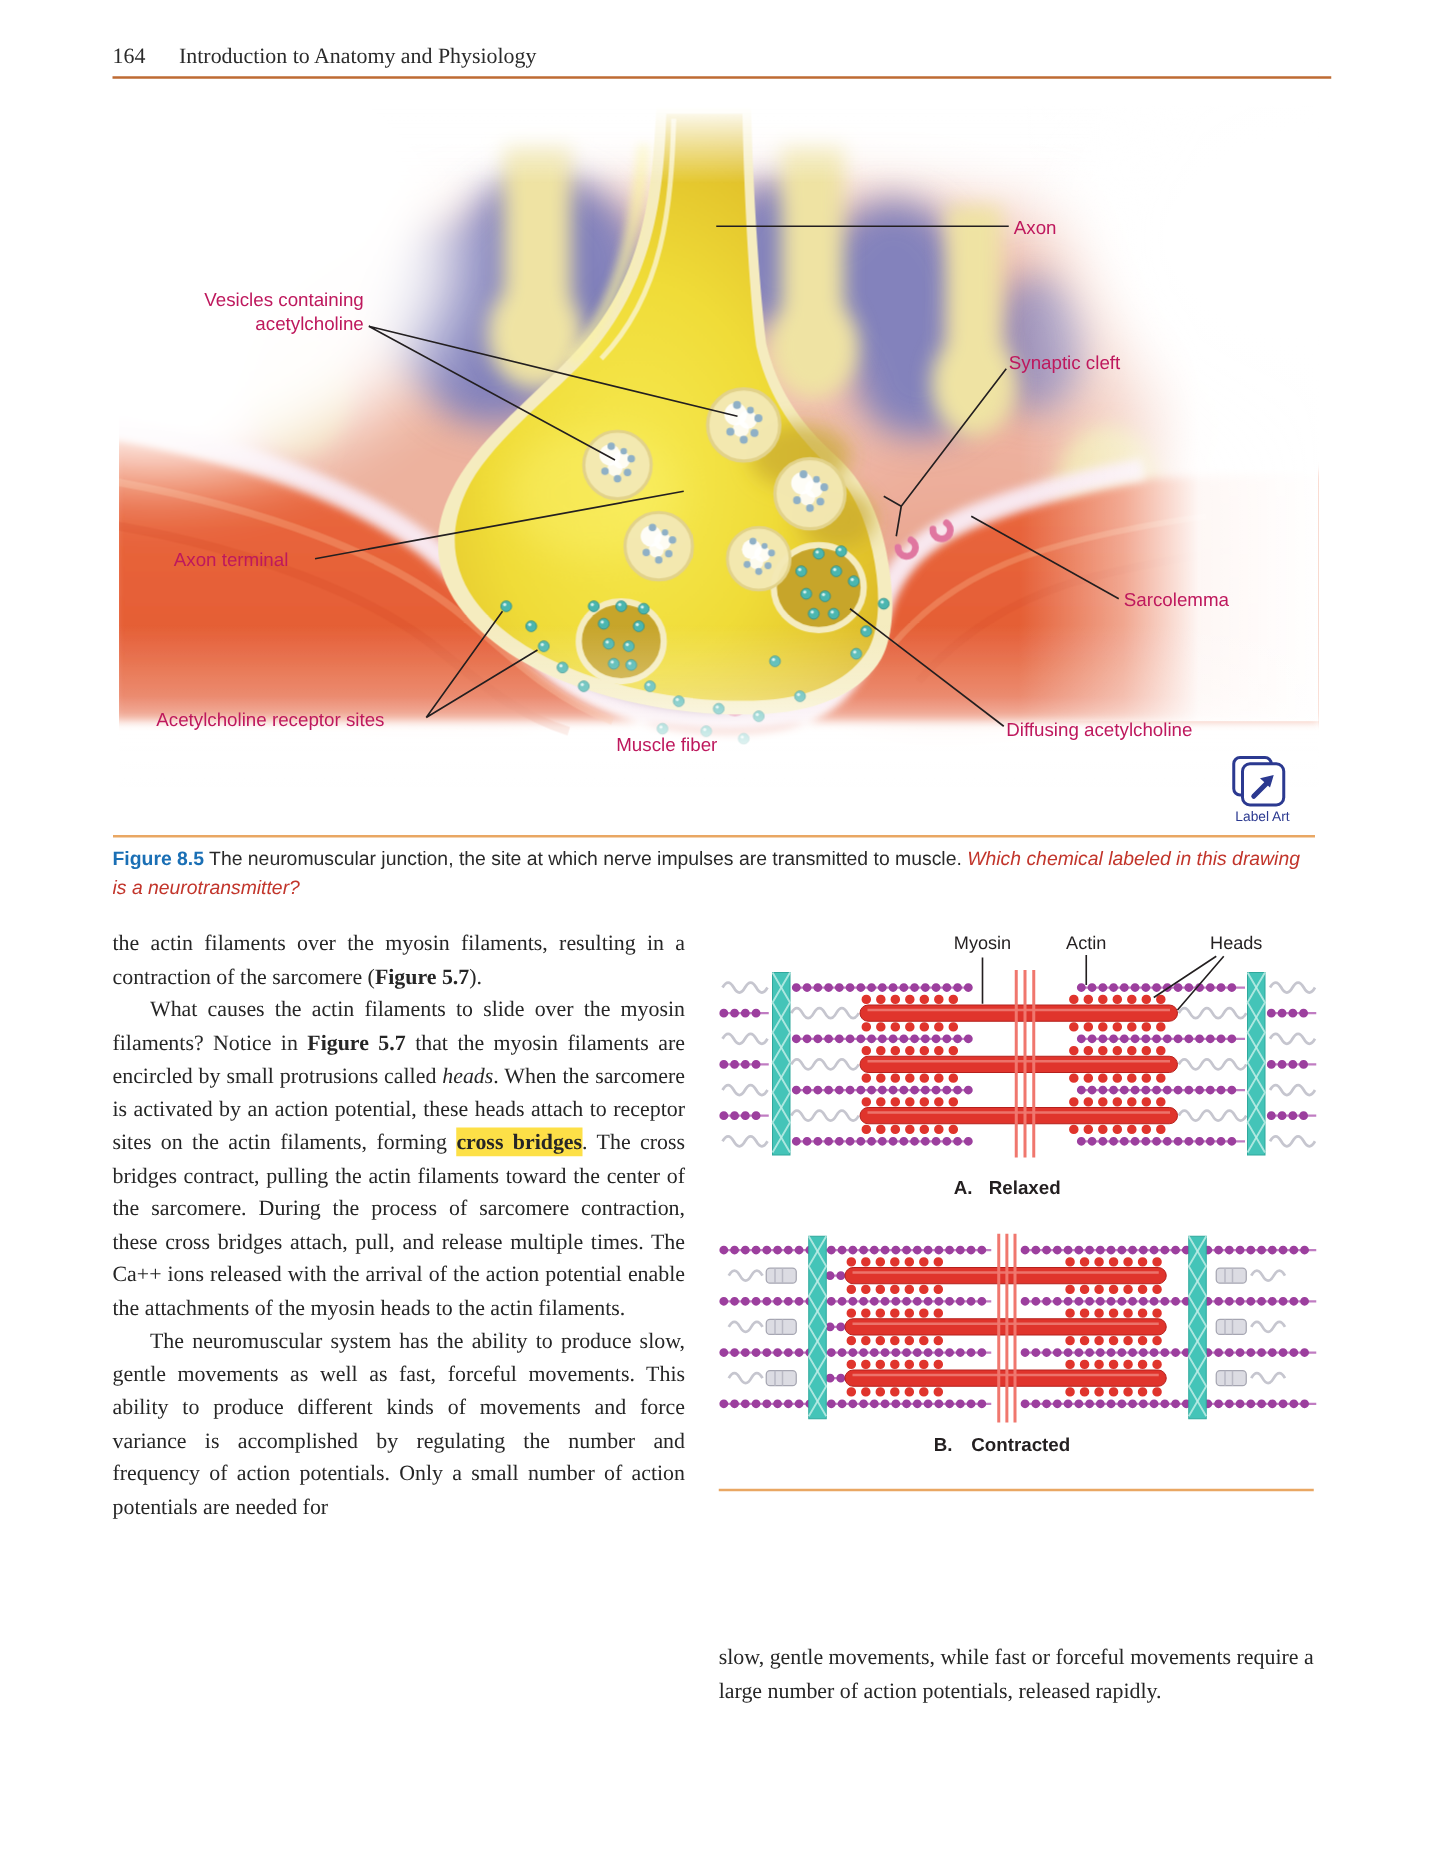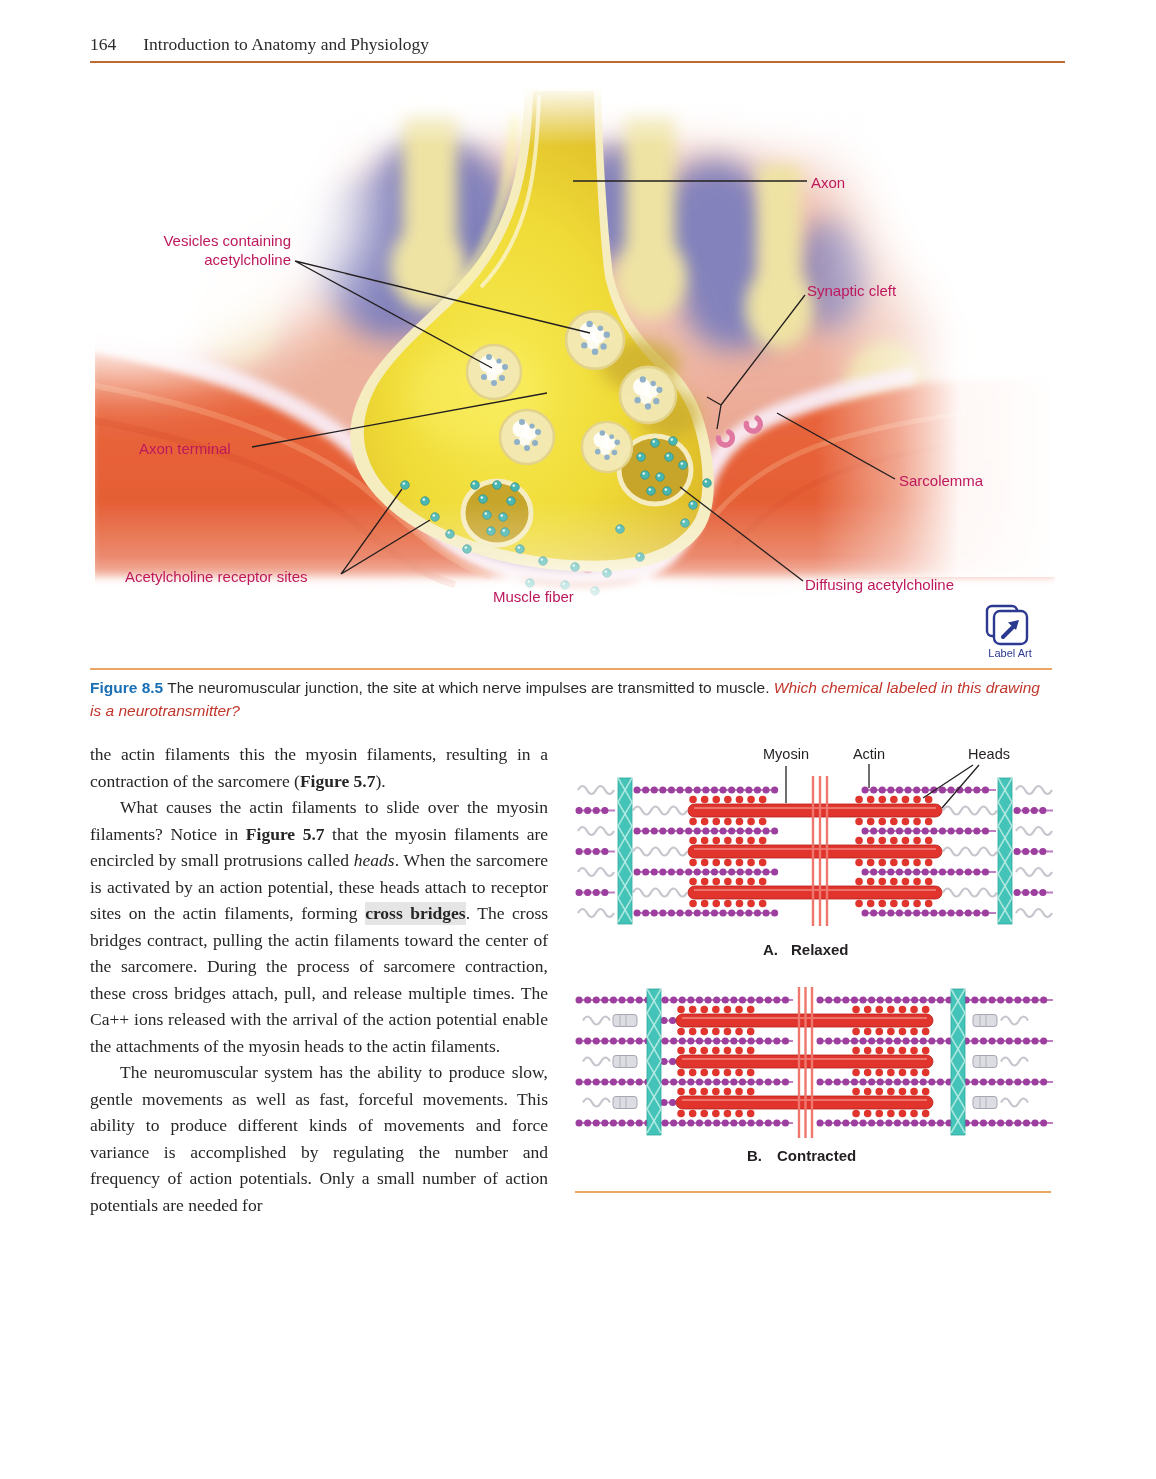--- a/index.html
+++ b/index.html
@@ -39,21 +39,21 @@
 
   
   .col{position:absolute;font-family:"Liberation Serif",serif;font-size:17.5px;
        line-height:26.5px;color:#262626;text-align:justify;}
   .colL{left:90px;top:741px;width:458px;}
   .colR{left:575px;top:1312px;width:476px;}
   .para{margin:0;}
   .para.indent{text-indent:30px;}
   .seg-b{font-weight:bold;}
   .seg-i{font-style:italic;}
-  .seg-hb{font-weight:bold;background:#e5e5e5;padding:1px 0 2px;}
+  .seg-hb{font-weight:bold;background:#fde047;padding:1px 0 2px;}
 
   
   .figA{position:absolute;left:575px;top:746px;}
   .figB{position:absolute;left:575px;top:975px;}
   text.dlabel{font-family:"Liberation Sans",sans-serif;font-size:14.5px;fill:#231F20;}
   text.plabel{font-family:"Liberation Sans",sans-serif;font-size:15px;font-weight:bold;fill:#231F20;}
   .bead-p{stroke:#9C3F9E;stroke-width:7;stroke-dasharray:0.1 8.5;stroke-linecap:round;}
   .link-p{stroke:#C07CC2;stroke-width:1.8;}
   .wave-g{stroke:#C6C6CF;stroke-width:2.2;fill:none;}
   .zfill{fill:#44C4B8;stroke:#2FA89C;stroke-width:0.8;}
@@ -301,21 +301,21 @@
       <path d="M 24,34 L 36,22" stroke="#2B3990" stroke-width="4" stroke-linecap="round"></path>
       <polygon points="40,17 29,19.5 37,27" fill="#2B3990"></polygon>
       <text x="31" y="54" text-anchor="middle">Label Art</text>
     </svg>
   </div>
 
   <div class="rule rule-cap56"></div>
   <p class="caption caption56"><span class="cap-label">Figure 8.5</span> <span>The neuromuscular junction, the site at which nerve impulses are transmitted to muscle.</span> <span class="cap-q">Which chemical labeled in this drawing is a neurotransmitter?</span></p>
 
   <div class="col colL">
-    <p class="para"><span class="seg-n">the actin filaments this the myosin filaments, resulting in a contraction of the sarcomere (</span><span class="seg-b">Figure 5.7</span><span class="seg-n">).</span></p>
+    <p class="para"><span class="seg-n">the actin filaments over the myosin filaments, resulting in a contraction of the sarcomere (</span><span class="seg-b">Figure 5.7</span><span class="seg-n">).</span></p>
     <p class="para indent"><span class="seg-n">What causes the actin filaments to slide over the myosin filaments? Notice in </span><span class="seg-b">Figure 5.7</span><span class="seg-n"> that the myosin filaments are encircled by small protrusions called </span><span class="seg-i">heads</span><span class="seg-n">. When the sarcomere is activated by an action potential, these heads attach to receptor sites on the actin filaments, forming </span><span class="seg-hb">cross bridges</span><span class="seg-n">. The cross bridges contract, pulling the actin filaments toward the center of the sarcomere. During the process of sarcomere contraction, these cross bridges attach, pull, and release multiple times. The Ca++ ions released with the arrival of the action potential enable the attachments of the myosin heads to the actin filaments.</span></p>
     <p class="para indent"><span class="seg-n">The neuromuscular system has the ability to produce slow, gentle movements as well as fast, forceful movements. This ability to produce different kinds of movements and force variance is accomplished by regulating the number and frequency of action potentials. Only a small number of action potentials are needed for</span></p>
   </div>
 
   <svg class="figA" width="480" height="217" viewBox="0 0 480 217">
     <defs>
       <path id="coil" d="M0,0 q4.5,-8 9,0 t9,0 t9,0 t9,0 t9,0 t9,0" class="wave-g"></path>
       <path id="coilS" d="M0,0 q4.5,-8 9,0 t9,0 t9,0 t9,0" class="wave-g"></path>
       <path id="coilXS" d="M0,0 q4.5,-8 9,0 t9,0 t9,0" class="wave-g"></path>
       <g id="zband">
@@ -415,14 +415,17 @@
     <use href="#zband" transform="translate(383,87)"></use>
     <line x1="224" x2="224" y1="12" y2="163" class="mline"></line>
     <line x1="230.5" x2="230.5" y1="12" y2="163" class="mline"></line>
     <line x1="237" x2="237" y1="12" y2="163" class="mline"></line>
     <text class="plabel" x="172" y="186">B.</text>
     <text class="plabel" x="202" y="186">Contracted</text>
   </svg>
 
   <div class="rule rule-cap57"></div>
 
+  <div class="col colR">
+    <p class="para"><span class="seg-n">slow, gentle movements, while fast or forceful movements require a large number of action potentials, released rapidly.</span></p>
+  </div>
 
 </div>
 
 </body></html>

